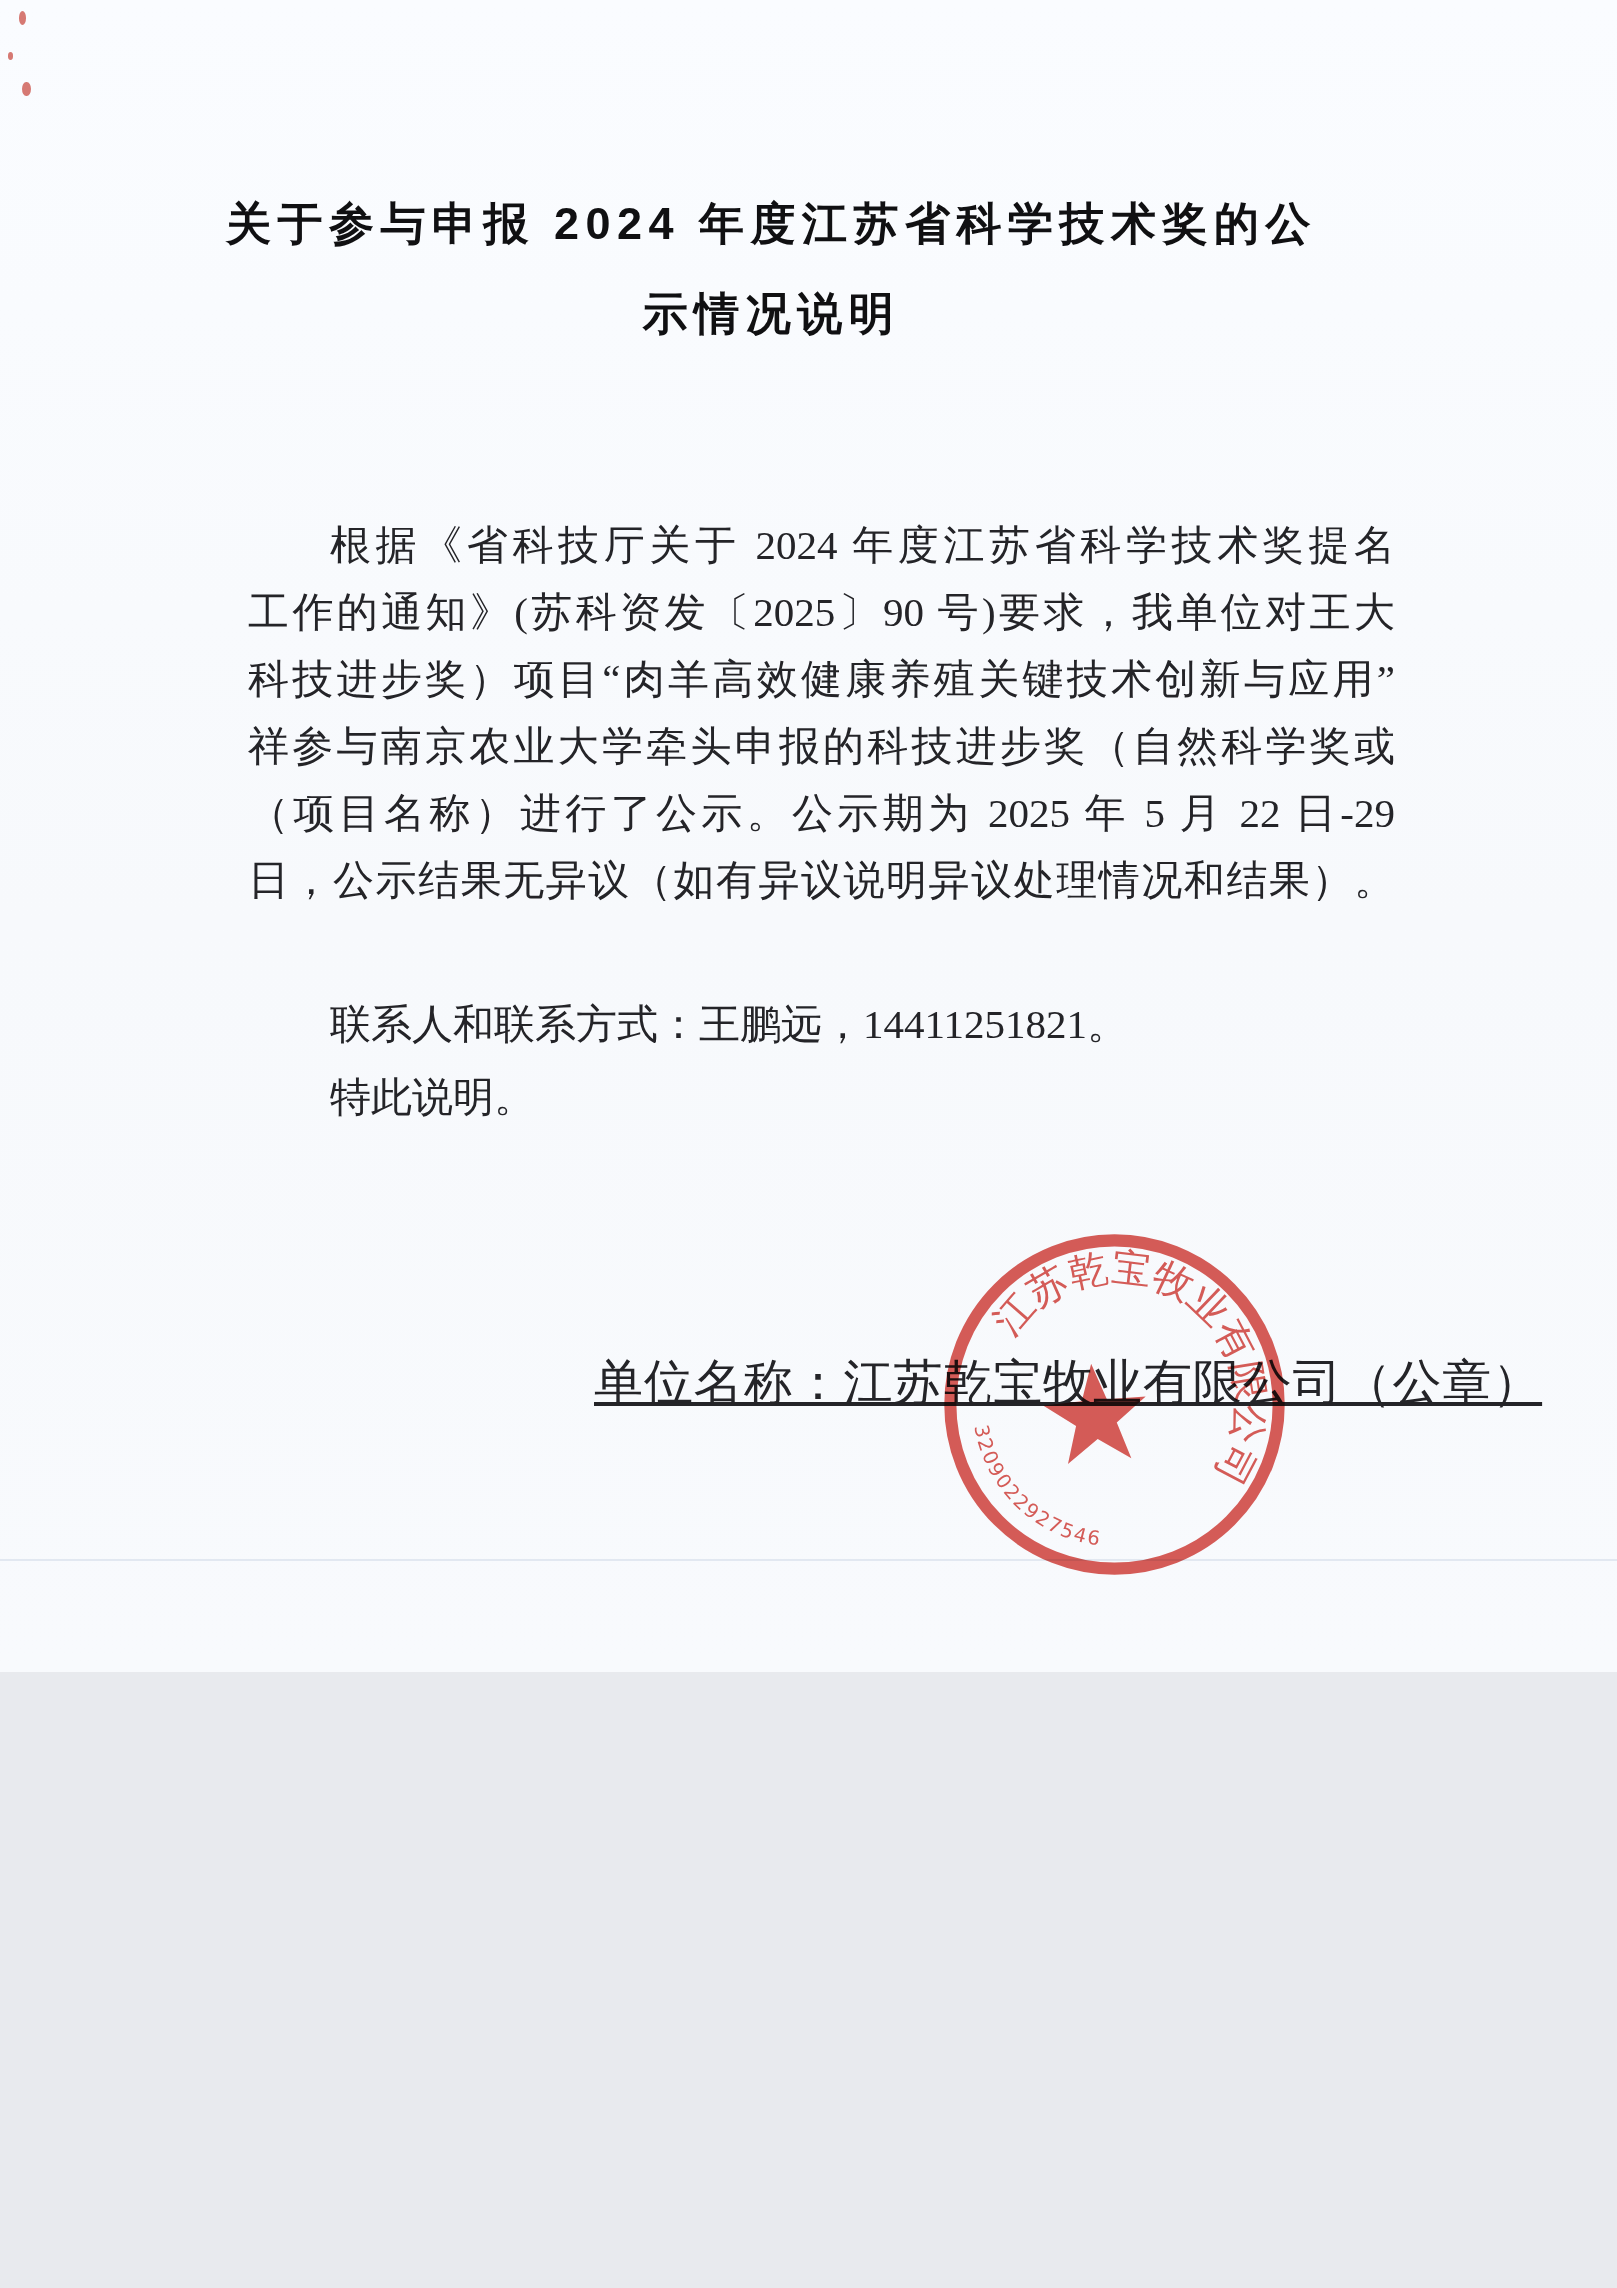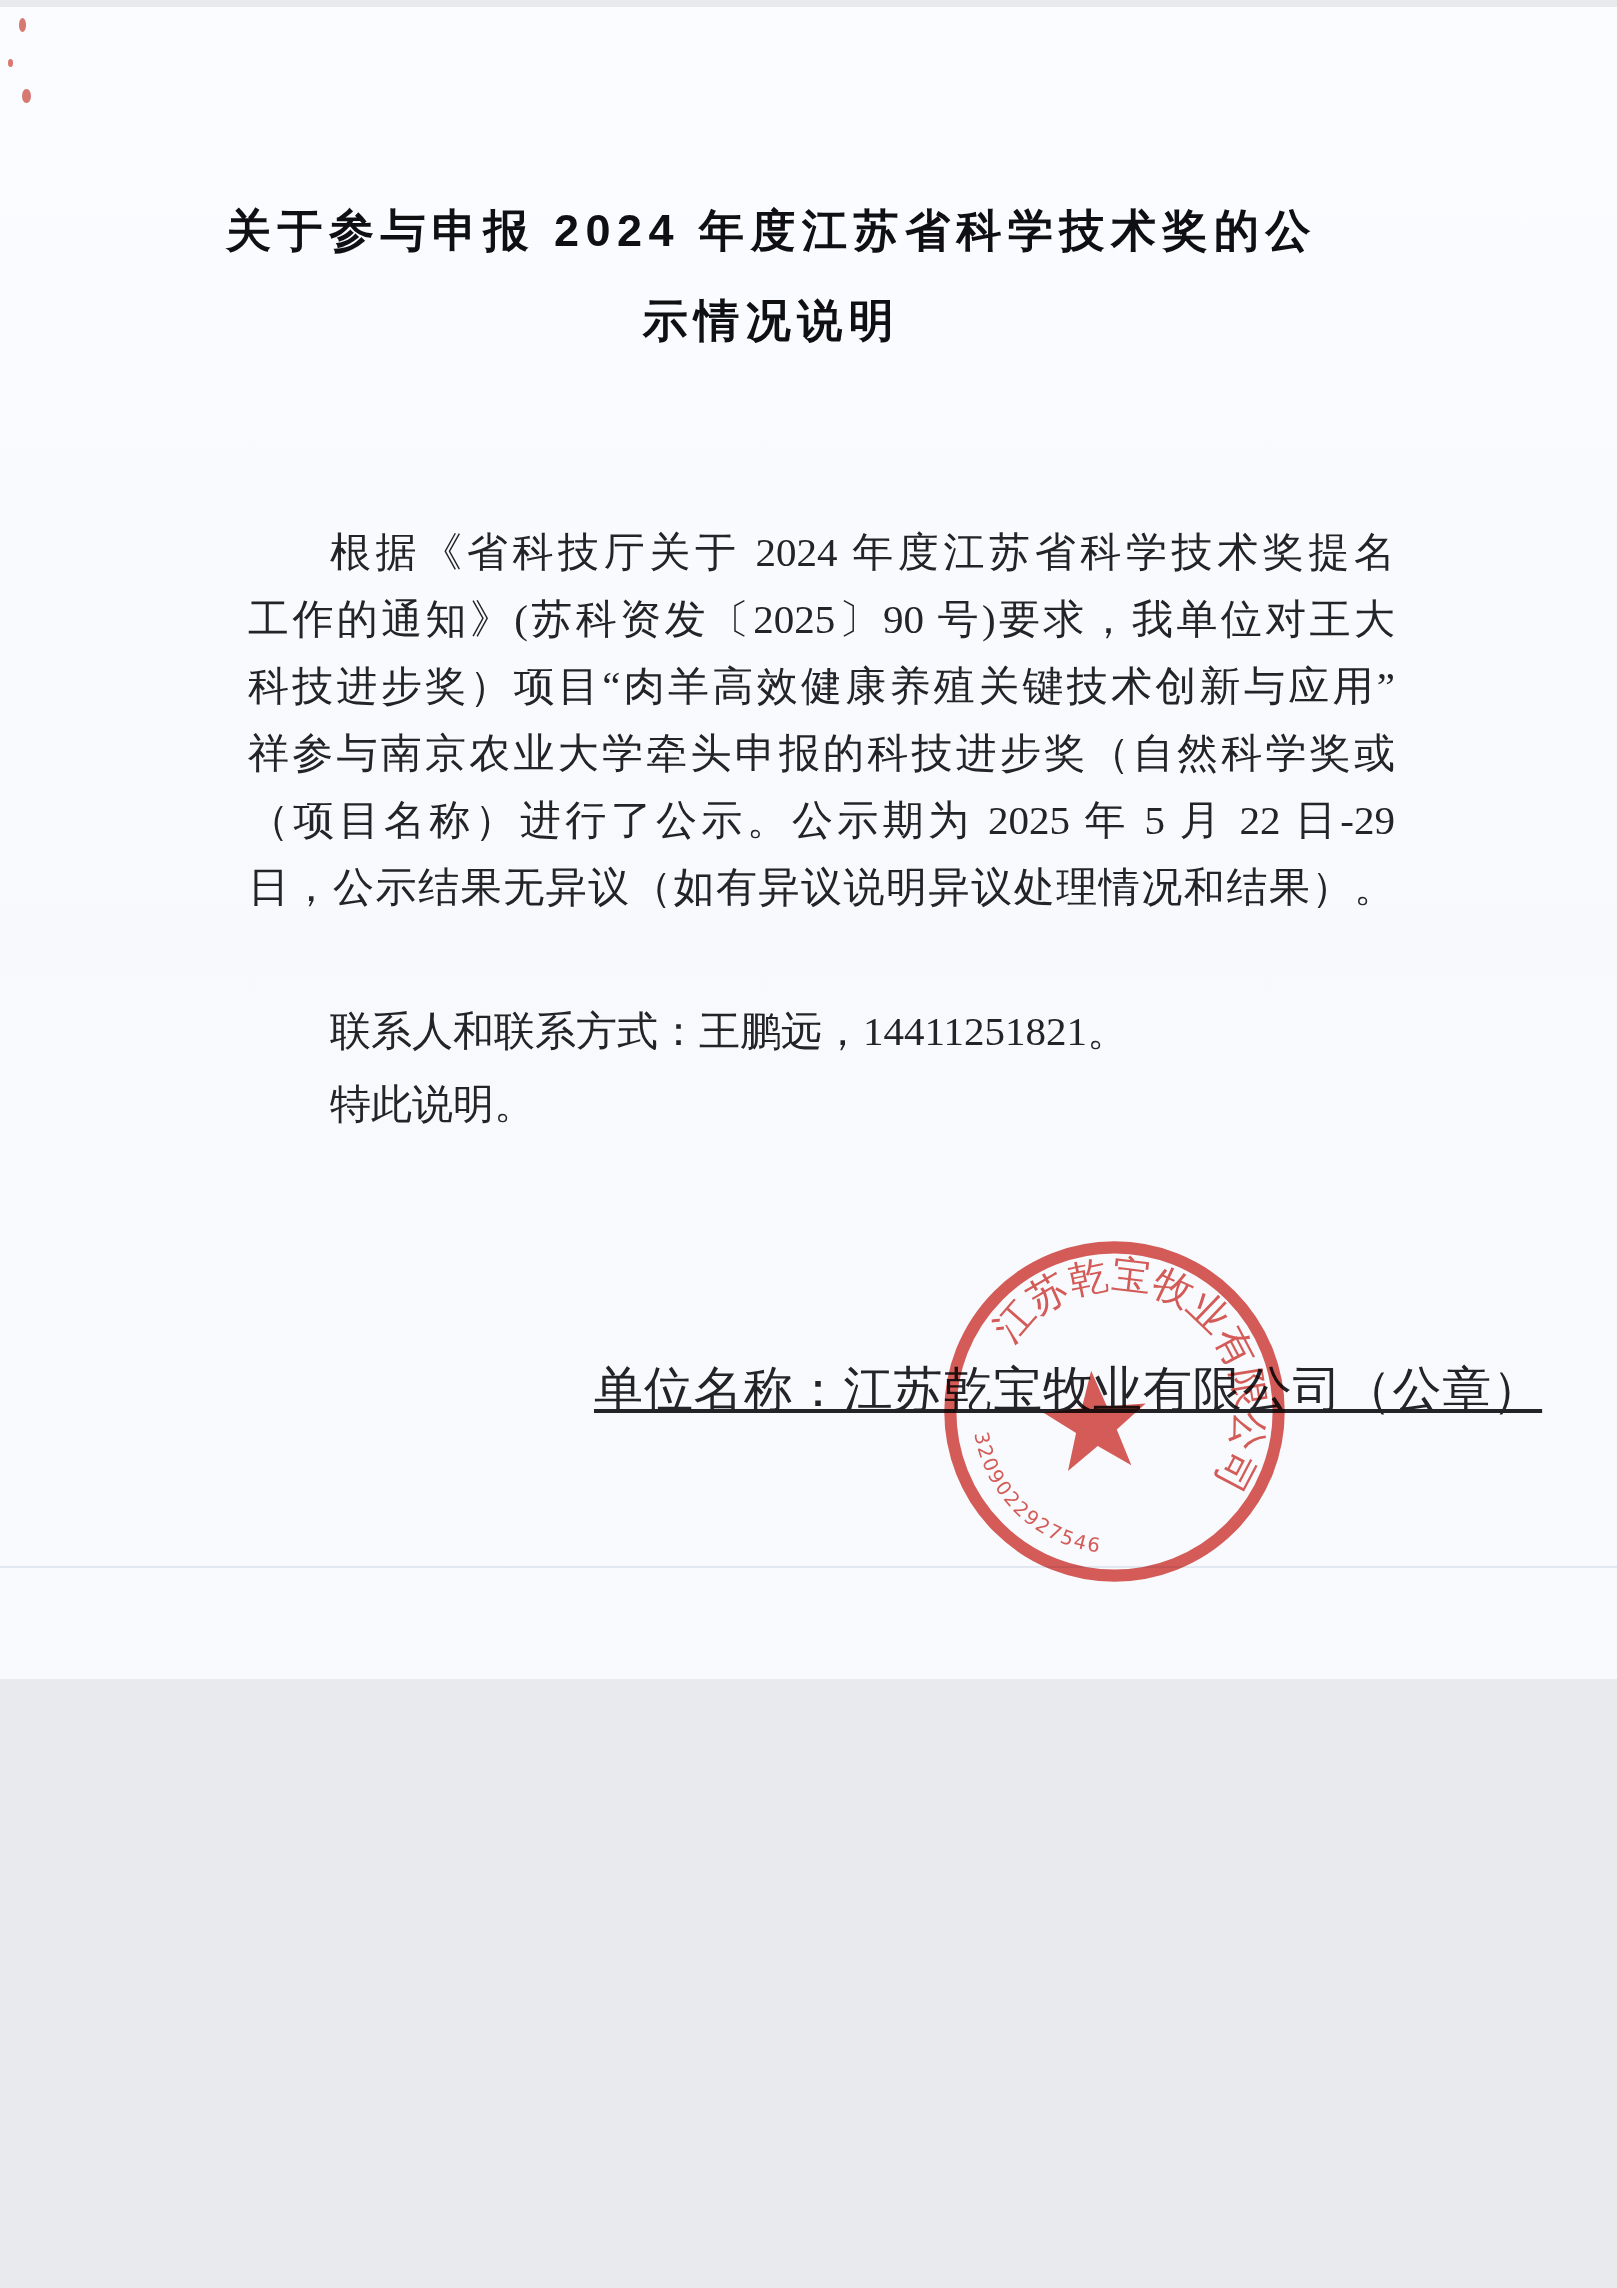--- a/index.html
+++ b/index.html
@@ -1,19 +1,19 @@
 <!DOCTYPE html>
 <html style="--stamp-color: #d5453f;font-size:15px"><head>
 <meta charset="utf-8">
 <style>
   html,body{margin:0;padding:0;background:#e8eaee;}
   .page{
     position:relative;
     width:1617px;height:1672px;
-    margin:7px auto;
+    margin:0 auto;
     background:linear-gradient(180deg,#fafcff 0%,#f7f9fc 55%,#f8fafd 100%);
     overflow:hidden;
     font-family:"Liberation Serif",serif;
     color:#1d1d20;
   }
   .title{
     position:absolute;top:179px;left:35px;width:1473px;
     text-align:center;
     font-family:"Liberation Sans",sans-serif;
     font-weight:bold;font-size:45px;line-height:90px;letter-spacing:6.5px;

